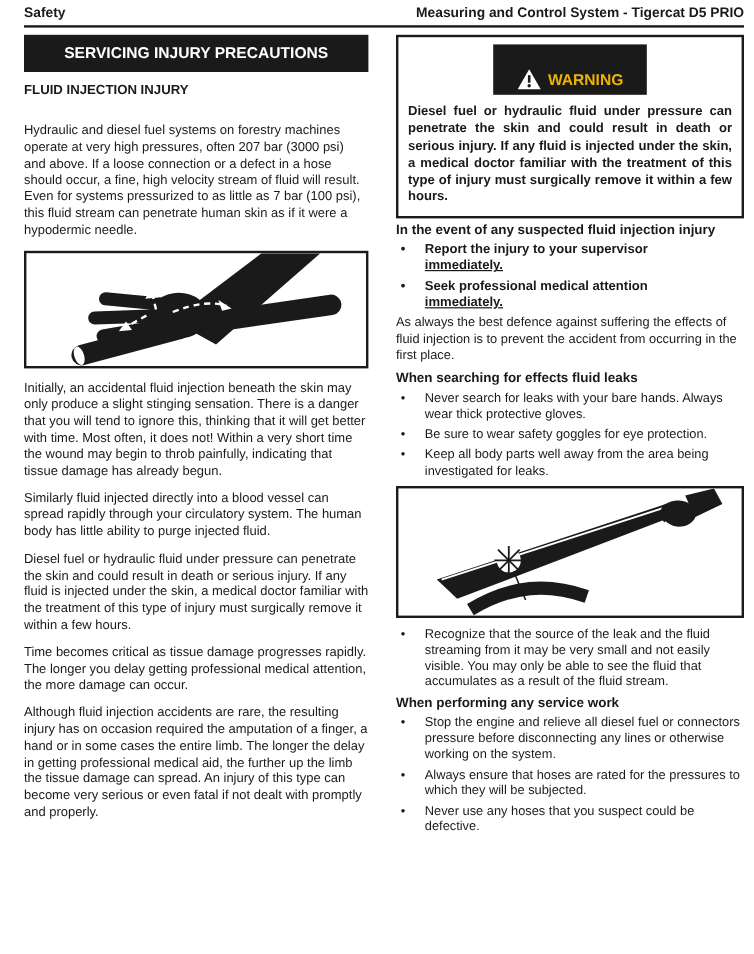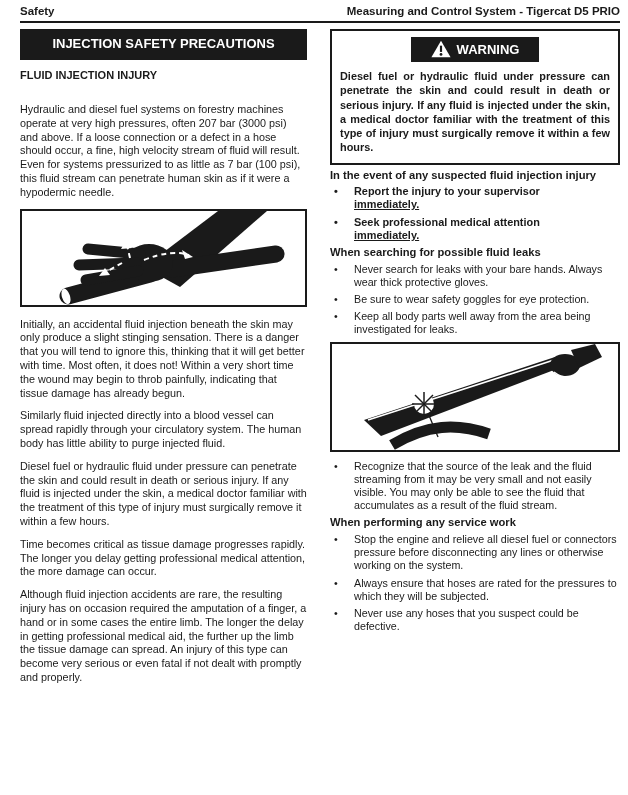--- a/index.html
+++ b/index.html
@@ -19,23 +19,23 @@
   .col-r{width:290px;flex:none;}
   
   .banner{background:#1a1a1a;color:#fff;text-align:center;font-weight:bold;
           font-size:13px;line-height:16px;padding:7px 4px 8px;}
   .sect-title{font-weight:bold;font-size:11px;margin:9px 0 22px;}
   .col-l p{font-size:10.8px;line-height:13.8px;margin:0 0 9px;}
   .figure{border:2px solid #1a1a1a;background:#fff;margin:2px 0 11px;}
   .figure svg{display:block;}
   
   .warnbox{border:2px solid #1a1a1a;padding:6px 8px 8px;margin-bottom:4px;}
-  .warnlabel{background:#1a1a1a;color:#ffffff;width:128px;margin:0 auto 7px;
+  .warnlabel{background:#1a1a1a;color:#eab308;width:128px;margin:0 auto 7px;
              display:flex;align-items:center;justify-content:center;gap:6px;
-             font-weight:bold;font-size:13px;padding:3px 0 4px;}
+             font-weight:bold;font-size:13px;padding:20px 0 4px;}
   .warntext{font-weight:bold;font-size:10.9px;line-height:14.3px;text-align:justify;}
   .subhead{font-weight:bold;font-size:11.2px;line-height:13.5px;margin:3px 0 3px;}
   ul.blist{list-style:none;margin:0 0 3px;padding:0;}
   ul.blist li{position:relative;padding-left:24px;font-size:10.7px;
               line-height:13.2px;margin:0 0 4px;}
   ul.blist li::before{content:"\2022";position:absolute;left:4px;top:0;}
   ul.blist.bold li{font-weight:bold;font-size:10.9px;}
   .u{text-decoration:underline;}
   .col-r p{font-size:10.7px;line-height:13.4px;margin:0 0 6px;}
 </style>
@@ -47,21 +47,21 @@
   <div class="hdr">
     <span>Safety</span>
     <span>Measuring and Control System - Tigercat D5 PRIO</span>
   </div>
 
   <div class="cols">
 
     <div class="col-l">
 
       <div class="banner">
-        <div>INJECTION SAFETY PRECAUTIONS</div>
+        <div>SERVICING INJURY PRECAUTIONS</div>
       </div>
 
       <div class="sect-title">FLUID INJECTION INJURY</div>
 
       <p>Hydraulic and diesel fuel systems on forestry machines operate at very high pressures, often 207 bar (3000 psi) and above. If a loose connection or a defect in a hose should occur, a fine, high velocity stream of fluid will result. Even for systems pressurized to as little as 7 bar (100 psi), this fluid stream can penetrate human skin as if it were a hypodermic needle.</p>
 
       <div class="figure">
         <svg width="283" height="94" viewBox="0 0 283 94">
 
           <polygon points="196,0 245,0 158,76 122,56" fill="#1a1a1a"></polygon>
@@ -114,22 +114,23 @@
         <li>
           <span>Report the injury to your supervisor</span><br>
           <span class="u">immediately.</span>
         </li>
         <li>
           <span>Seek professional medical attention</span><br>
           <span class="u">immediately.</span>
         </li>
       </ul>
 
+      <p>As always the best defence against suffering the effects of fluid injection is to prevent the accident from occurring in the first place.</p>
 
-      <div class="subhead">When searching for possible fluid leaks</div>
+      <div class="subhead">When searching for effects fluid leaks</div>
       <ul class="blist">
         <li>Never search for leaks with your bare hands. Always wear thick protective gloves.</li>
         <li>Be sure to wear safety goggles for eye protection.</li>
         <li>Keep all body parts well away from the area being investigated for leaks.</li>
       </ul>
 
       <div class="figure" style="margin:5px 0 8px;">
         <svg width="286" height="106" viewBox="0 0 286 106">
 
           <polygon points="32,76 226,12 243,18 49,92" fill="#1a1a1a"></polygon>

